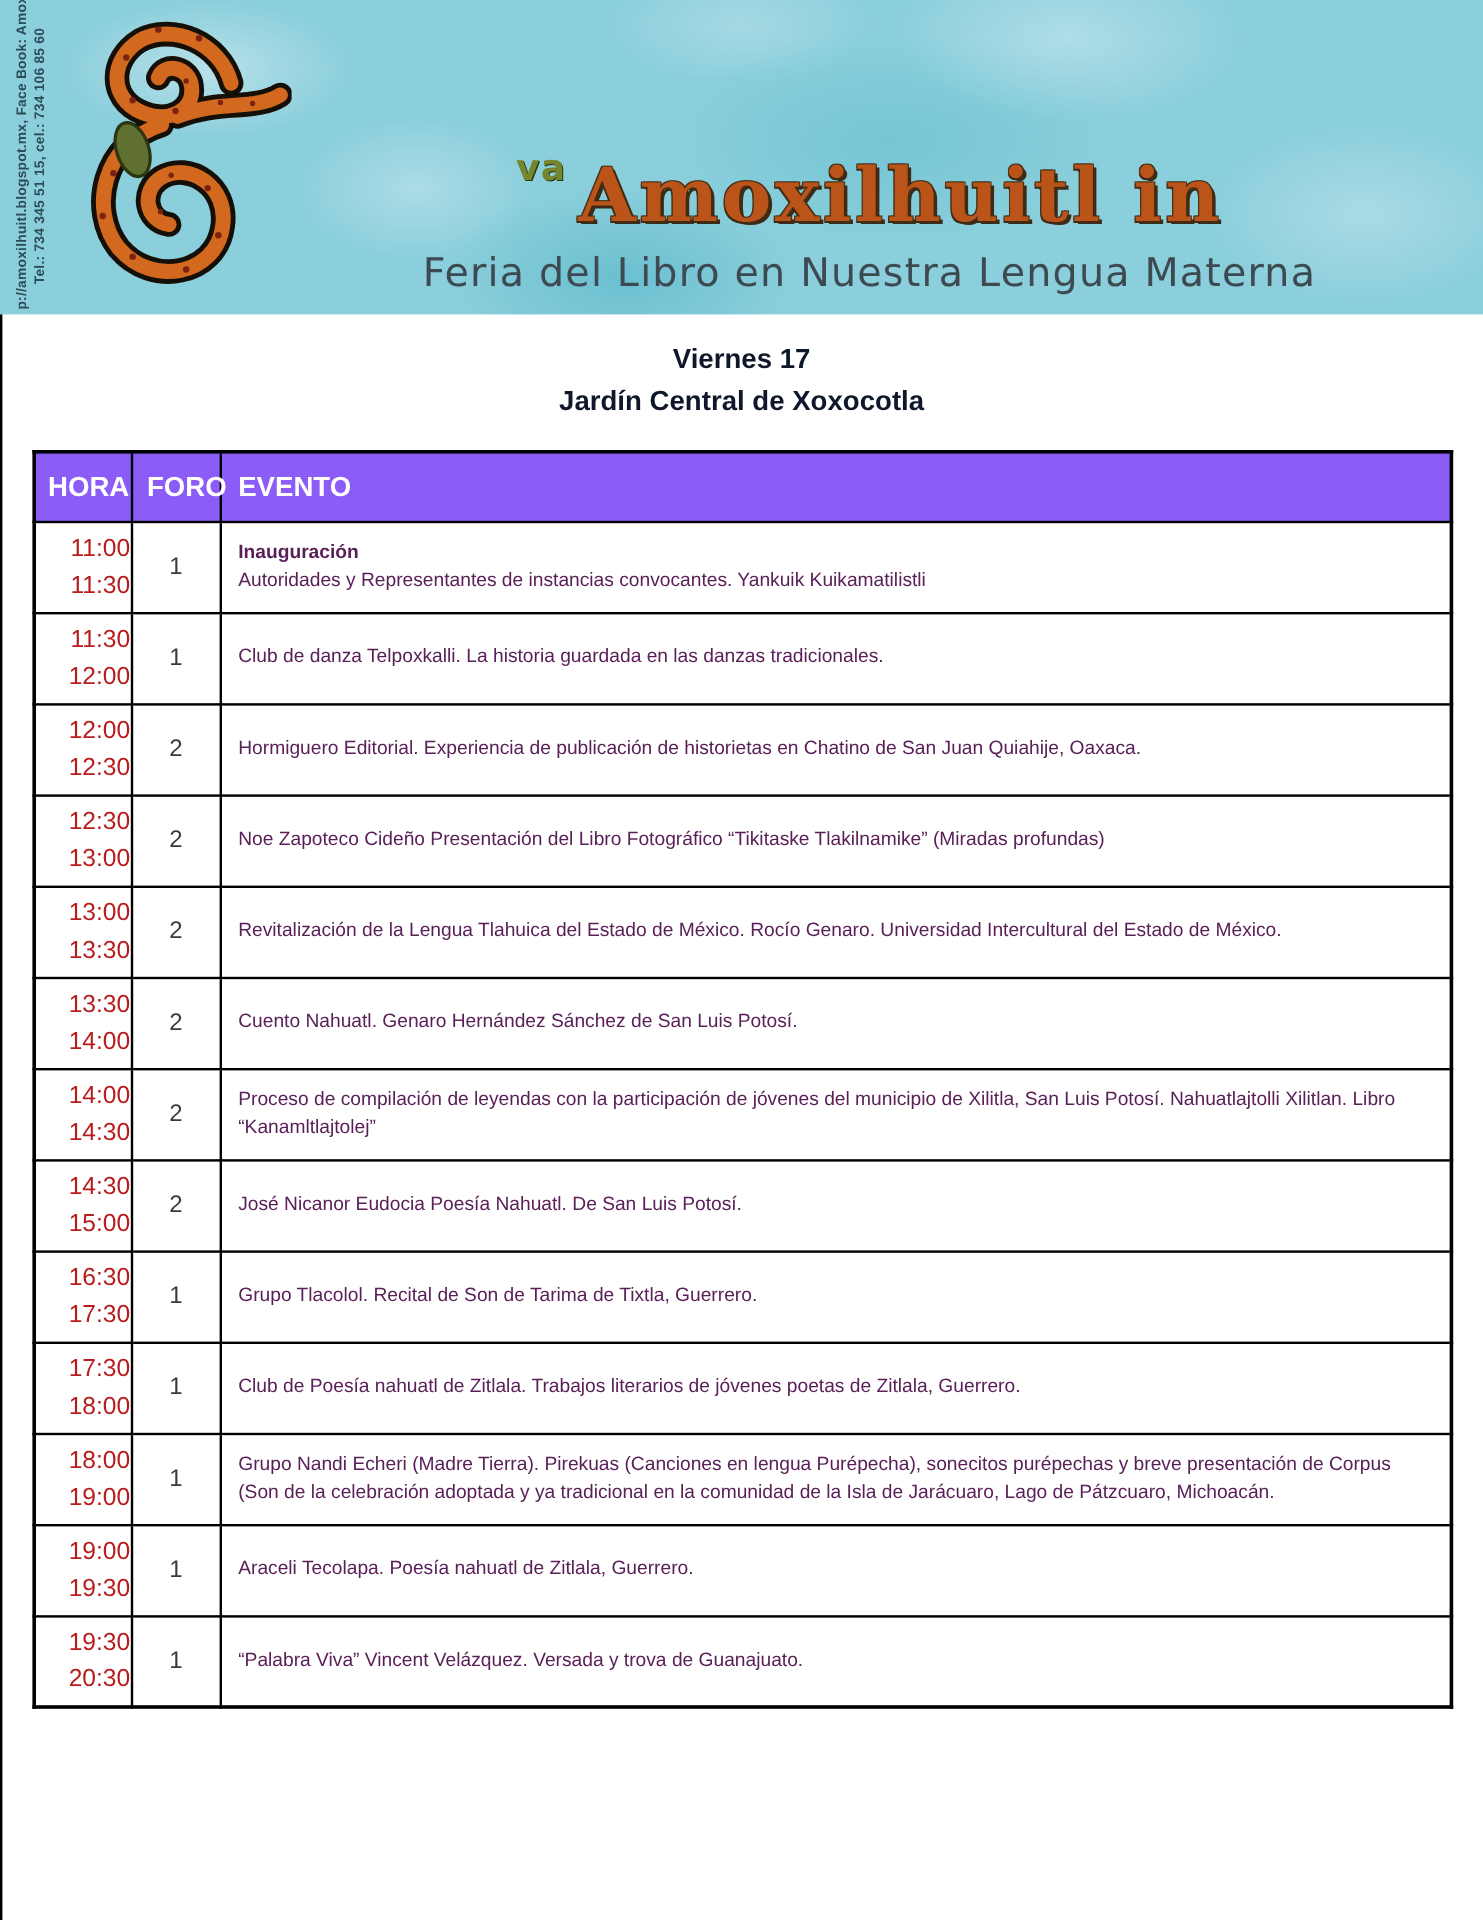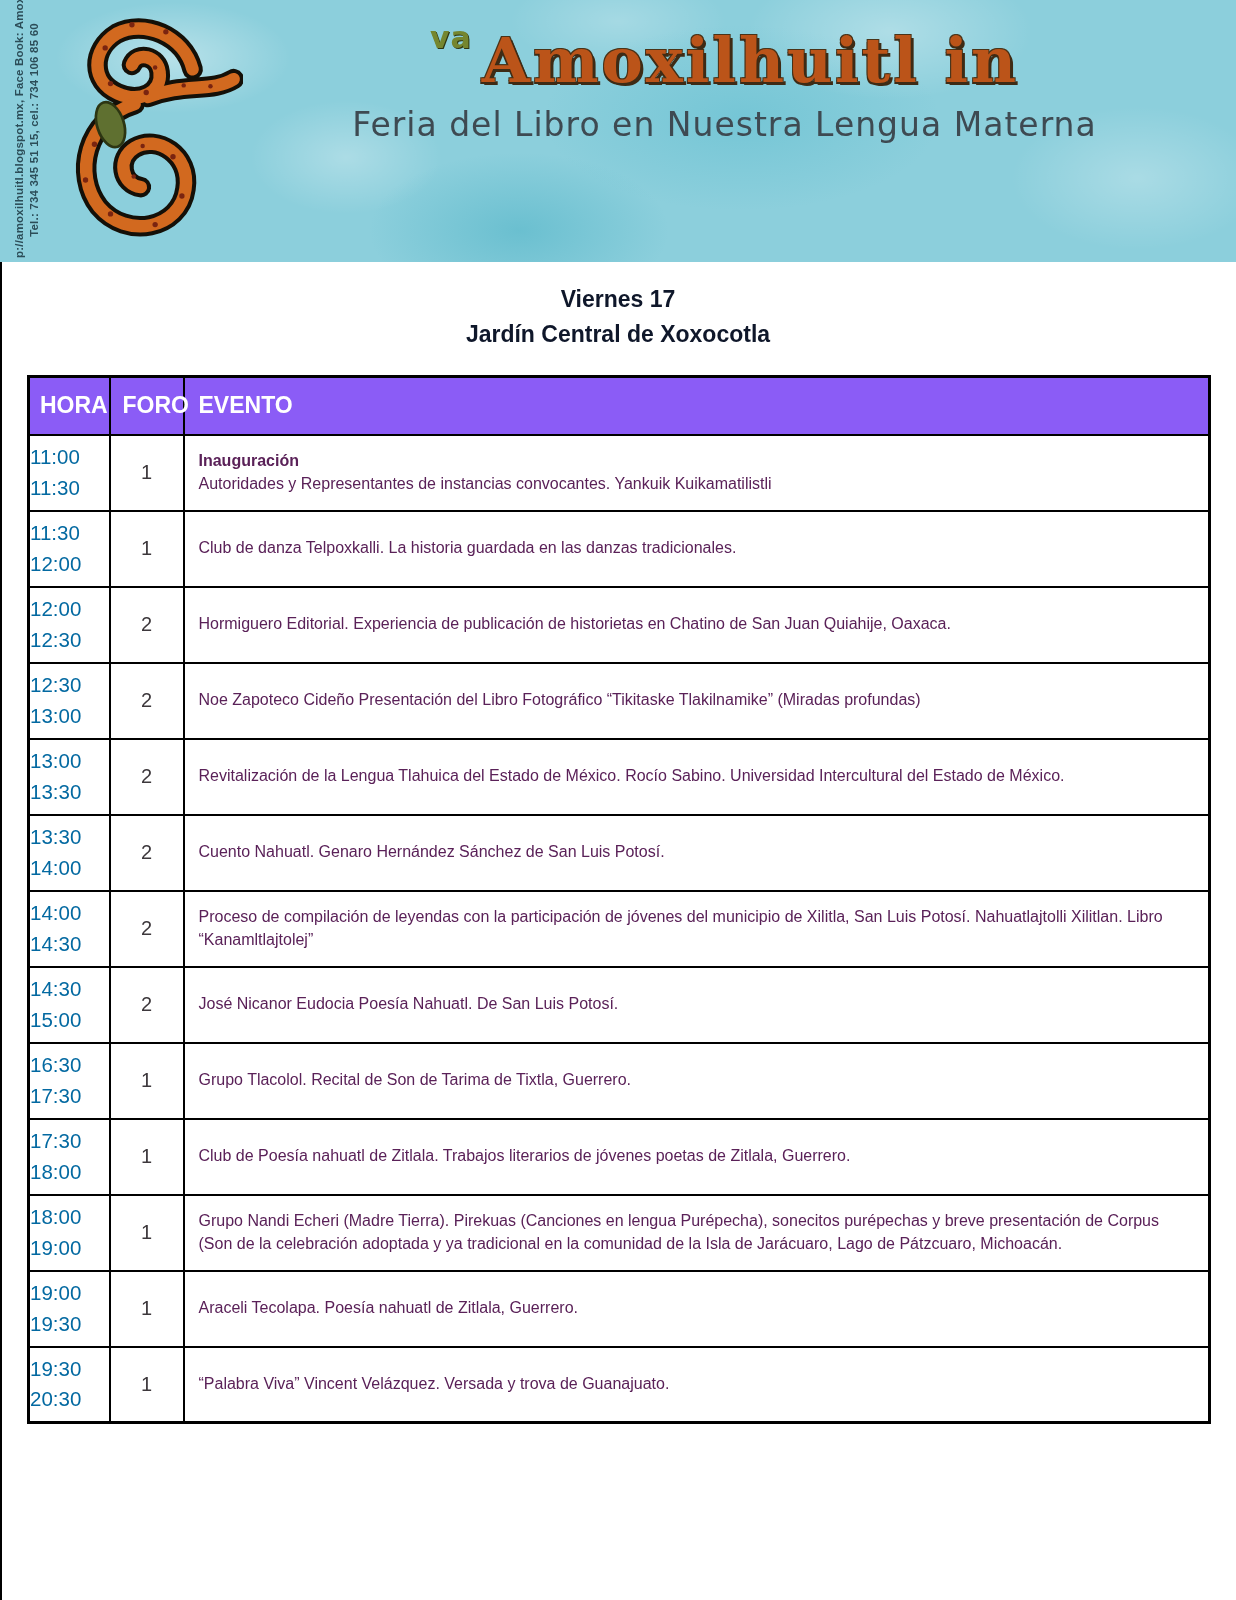--- a/index.html
+++ b/index.html
@@ -30,21 +30,21 @@
   .contact-vertical {
     position: absolute; left: 12px; top: 2px;
     transform-origin: 0 0;
     transform: rotate(-90deg) translateX(-100%);
     width: 256px;
     text-align: center;
     font-size: 11.5px; line-height: 1.3;
     color: #2c4d58; font-weight: bold; letter-spacing: .2px;
     white-space: nowrap;
   }
-  .logo-row { display: flex; align-items: flex-start; padding: 8px 30px 0 53px; }
+  .logo-row { display: flex; align-items: flex-end; padding: 8px 30px 0 53px; }
   .snake-wrap { flex: none; width: 190px; height: 232px; margin-top: 6px; position: relative; }
   .titles { flex: 1; text-align: center; padding-top: 14px; }
   .title-line {
     font-family: "DejaVu Serif", serif;
     font-weight: bold;
     font-size: 62px; line-height: 1.04; letter-spacing: 3px;
     color: #bb5419;
     text-shadow: 3px 3px 0 #3e2b15, -1px -1px 0 #4a3318, 1px -1px 0 #4a3318, -1px 2px 0 #3e2b15;
   }
   .va-sup {
@@ -80,22 +80,22 @@
   .schedule th {
     background: #8b5cf6; color: #ffffff;
     font-size: 23px; font-weight: bold; text-align: left;
     padding-left: 10px;
   }
   th.w-hora { width: 81px; }
   th.w-foro { width: 74px; padding-left: 12px; }
   th.w-evento { padding-left: 14px; }
   tr.event-row { height: 76px; }
   td.col-hora {
-    text-align: left; vertical-align: middle;
-    color: #0369a1; font-size: 20.5px; line-height: 1.5;
+    text-align: right; vertical-align: middle;
+    color: #b91c1c; font-size: 20.5px; line-height: 1.5;
   }
   td.col-foro {
     text-align: center; vertical-align: middle;
     color: #3d383c; font-size: 20px;
   }
   td.col-evento {
     vertical-align: middle;
     padding: 11px 16px 11px 14px;
     color: #5a2158; font-size: 16px; line-height: 1.38;
   }
@@ -216,21 +216,21 @@
           <div>Noe Zapoteco Cideño Presentación del Libro Fotográfico “Tikitaske Tlakilnamike” (Miradas profundas)</div>
         </td>
       </tr>
       <tr class="event-row">
         <td class="col-hora">
           <div>13:00</div>
           <div>13:30</div>
         </td>
         <td class="col-foro">2</td>
         <td class="col-evento">
-          <div>Revitalización de la Lengua Tlahuica del Estado de México. Rocío Sabino. Universidad Intercultural del Estado de México.</div>
+          <div>Revitalización de la Lengua Tlahuica del Estado de México. Rocío Genaro. Universidad Intercultural del Estado de México.</div>
         </td>
       </tr>
       <tr class="event-row">
         <td class="col-hora">
           <div>13:30</div>
           <div>14:00</div>
         </td>
         <td class="col-foro">2</td>
         <td class="col-evento">
           <div>Cuento Nahuatl. Genaro Hernández Sánchez de San Luis Potosí.</div>

